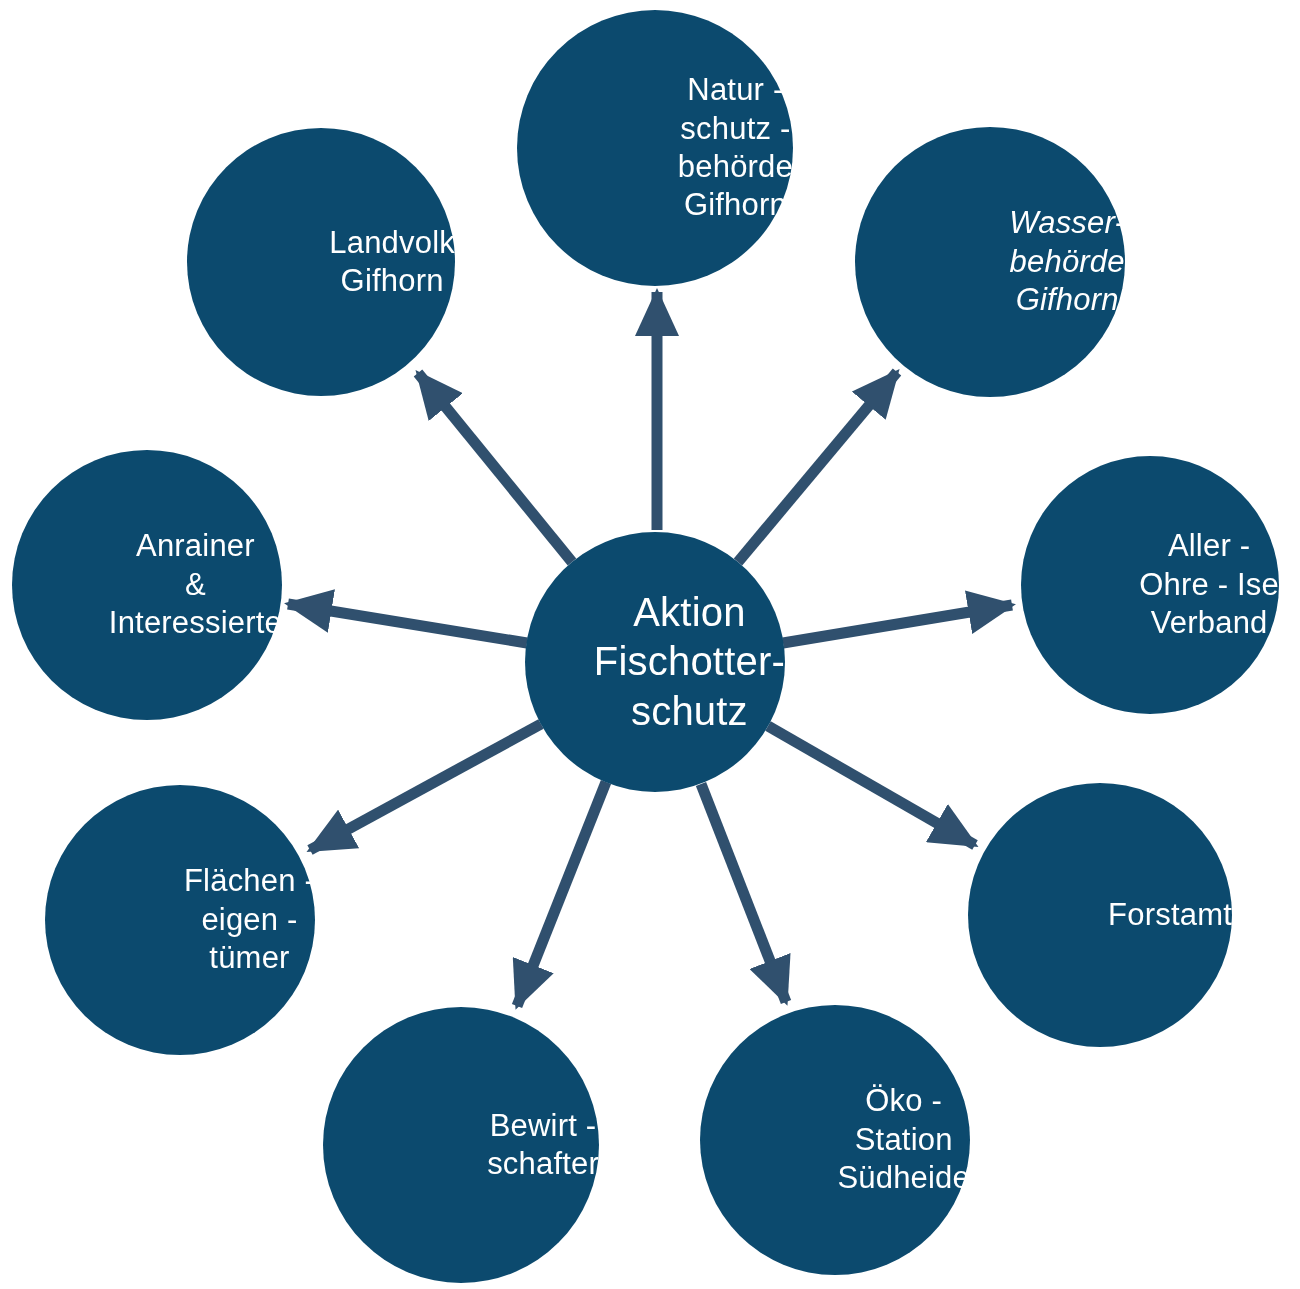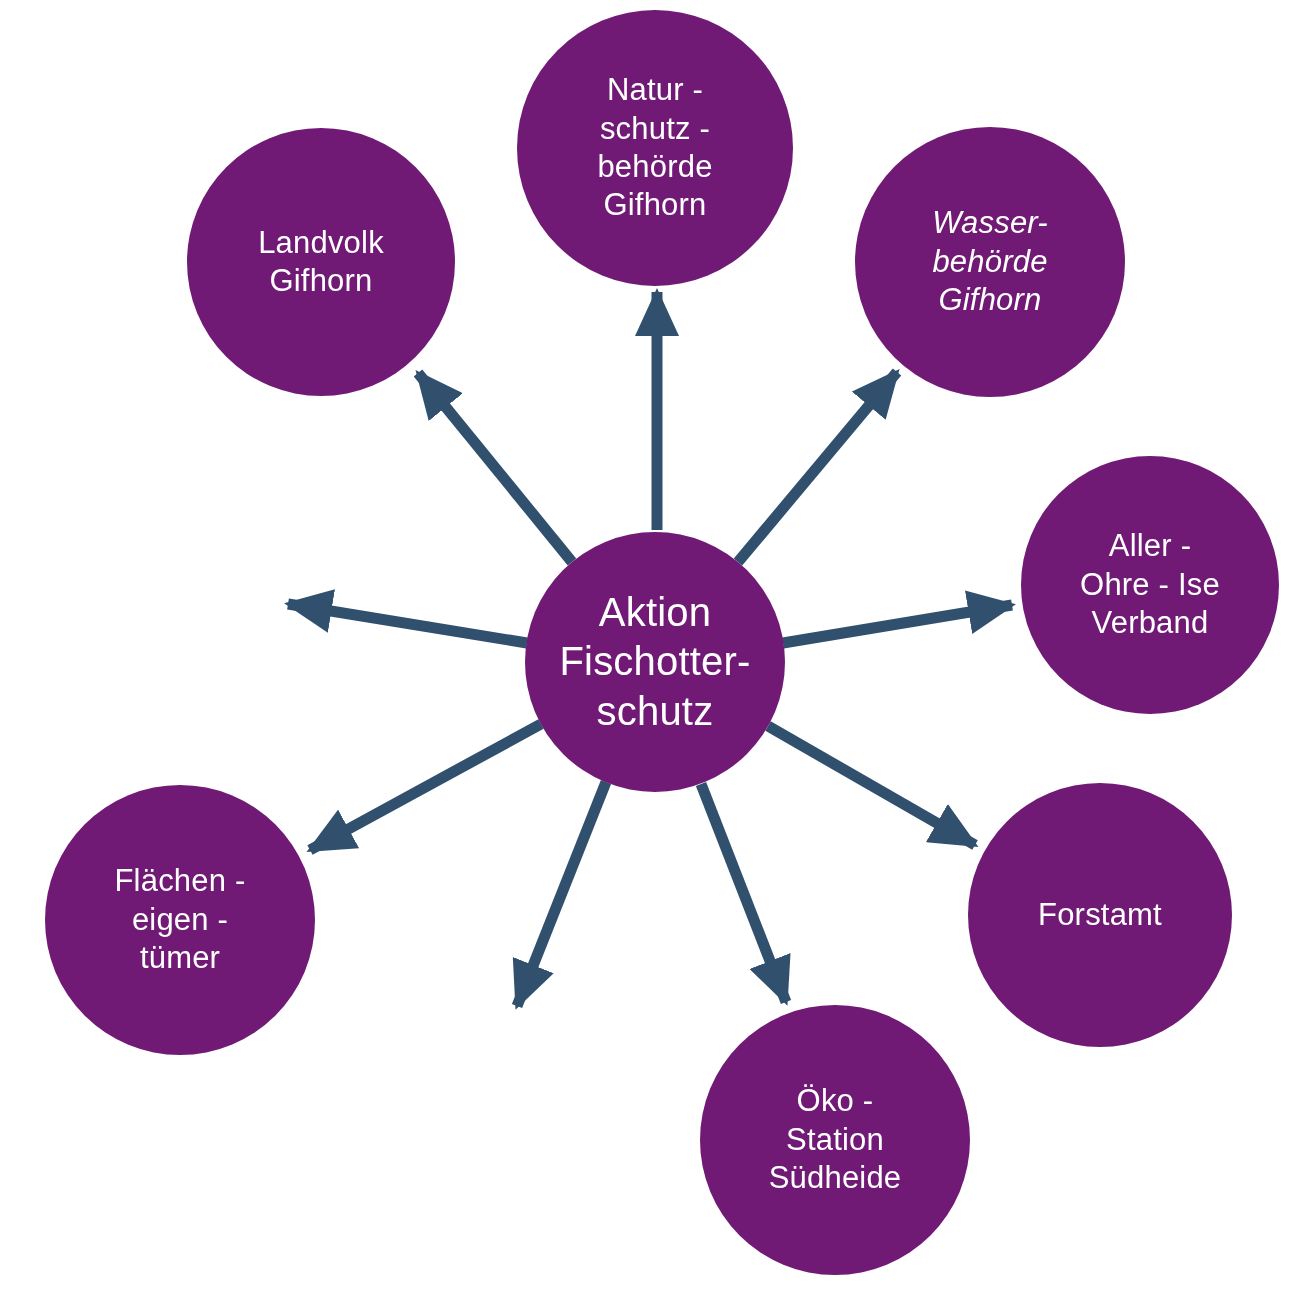--- a/index.html
+++ b/index.html
@@ -19,25 +19,25 @@
     position: absolute;
     left: 0;
     top: 0;
     width: 1300px;
     height: 1289px;
     z-index: 1;
   }
   .node {
     position: absolute;
     border-radius: 50%;
-    background: #701a75;
+    background: #0c4a6e;
     color: #ffffff;
     display: flex;
     align-items: center;
-    justify-content: center;
+    justify-content: flex-end;
     text-align: center;
     z-index: 2;
   }
   .node .label {
     white-space: pre-line;
     font-size: 31px;
     line-height: 1.24;
     letter-spacing: 0.2px;
   }
   .node.center .label {
@@ -105,26 +105,35 @@
 Ohre - Ise
 Verband</span>
   </div>
 
   <div class="node n-oeko">
     <span class="label">Öko -
 Station
 Südheide</span>
   </div>
 
+  <div class="node n-bewirt">
+    <span class="label">Bewirt -
+schafter</span>
+  </div>
 
   <div class="node n-flaechen">
     <span class="label">Flächen -
 eigen -
 tümer</span>
   </div>
 
+  <div class="node n-anrainer">
+    <span class="label">Anrainer
+&amp;
+Interessierte</span>
+  </div>
 
   <div class="node n-landvolk">
     <span class="label">Landvolk
 Gifhorn</span>
   </div>
 
 </div>
 
 </body></html>

